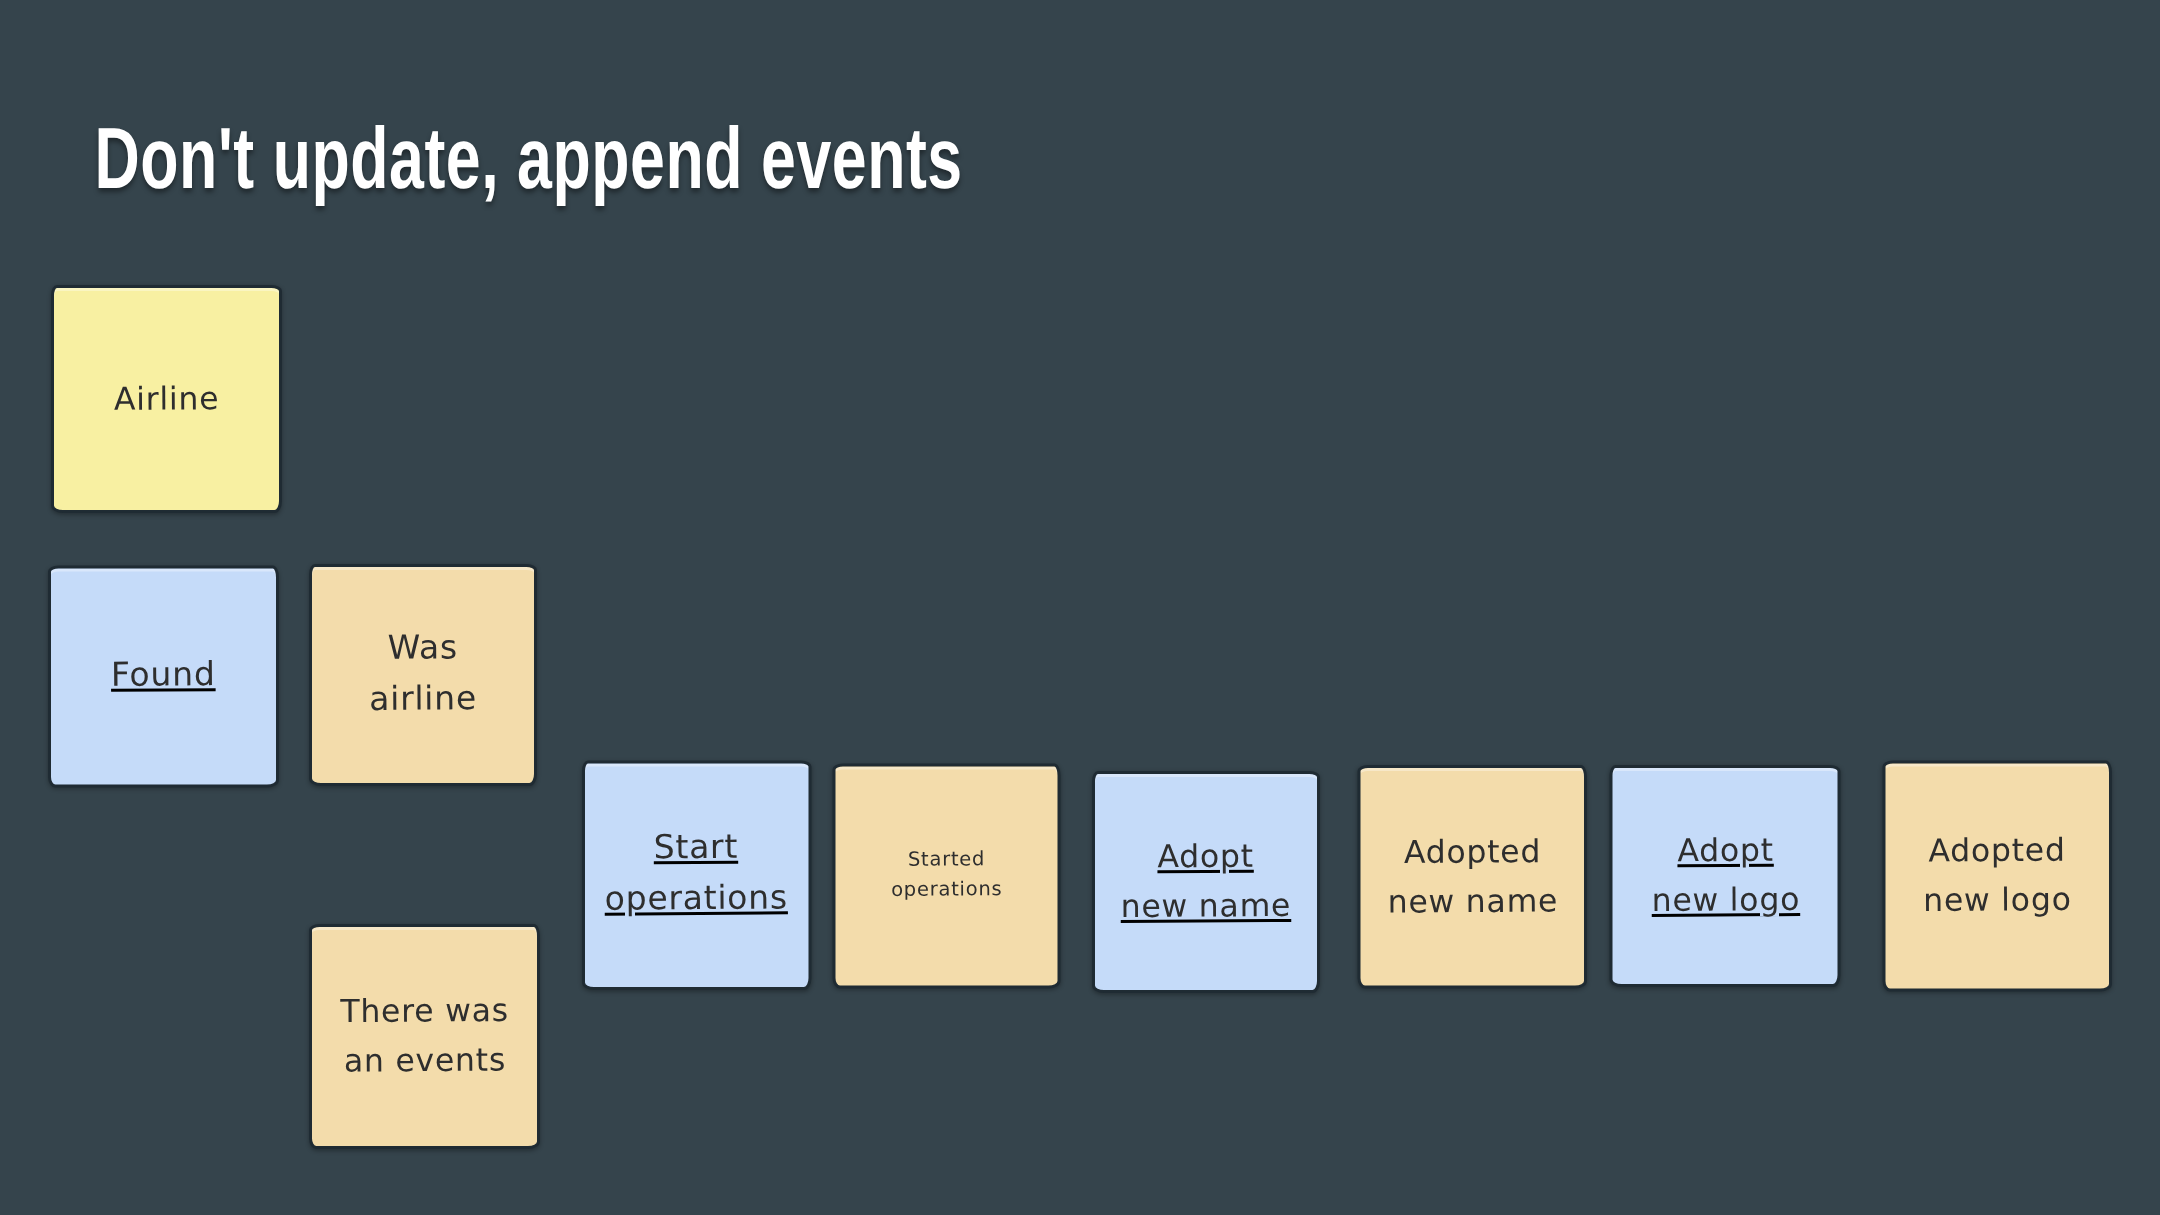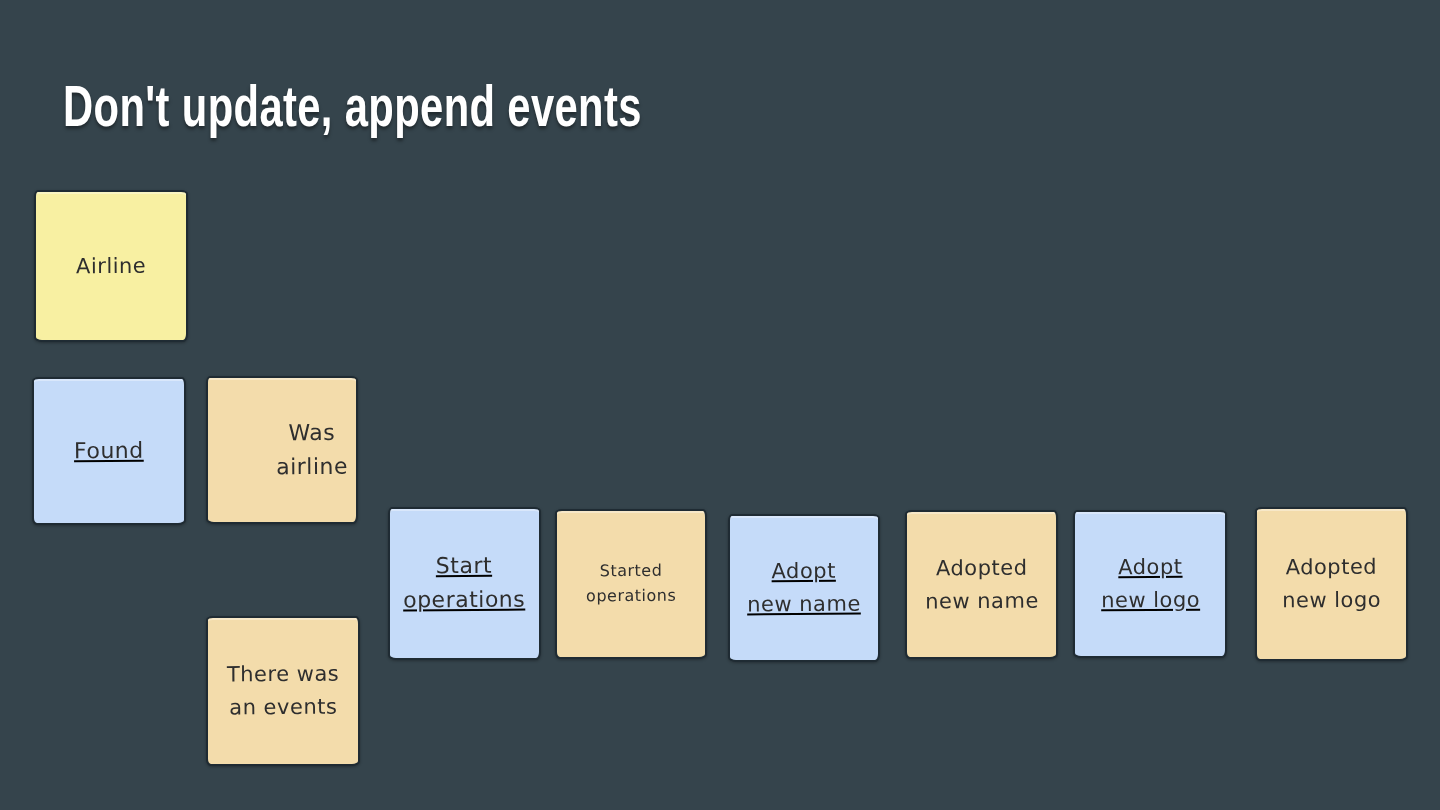--- a/index.html
+++ b/index.html
@@ -77,40 +77,40 @@
       <div class="note yellow" style="left: 34px; top: 190px; width: 154px; height: 152px;">
     <div class="note-text" style="font-size: 21px;">
           <span class="line">Airline</span>
         </div>
   </div>
       <div class="note blue" style="left: 32px; top: 377px; width: 154px; height: 148px;">
     <div class="note-text" style="font-size: 22px;">
           <span class="line">Found</span>
         </div>
   </div>
-      <div class="note tan" style="left: 206px; top: 376px; width: 152px; height: 148px; justify-content: flex-end;">
+      <div class="note tan" style="left: 206px; top: 376px; width: 152px; height: 148px;">
     <div class="note-text" style="font-size: 22px;">
           <span class="line">Was</span>
           <span class="line">airline</span>
         </div>
   </div>
       <div class="note tan" style="left: 206px; top: 616px; width: 154px; height: 150px;">
     <div class="note-text" style="font-size: 21px;">
           <span class="line">There was</span>
           <span class="line">an events</span>
         </div>
   </div>
       <div class="note blue" style="left: 388px; top: 507px; width: 153px; height: 153px;">
     <div class="note-text" style="font-size: 22px;">
           <span class="line">Start</span>
           <span class="line">operations</span>
         </div>
   </div>
       <div class="note tan" style="left: 555px; top: 509px; width: 152px; height: 150px;">
-    <div class="note-text" style="font-size: 16px;">
+    <div class="note-text" style="font-size: 13px;">
           <span class="line">Started</span>
           <span class="line">operations</span>
         </div>
   </div>
       <div class="note blue" style="left: 728px; top: 514px; width: 152px; height: 148px;">
     <div class="note-text" style="font-size: 21px;">
           <span class="line">Adopt</span>
           <span class="line">new name</span>
         </div>
   </div>

